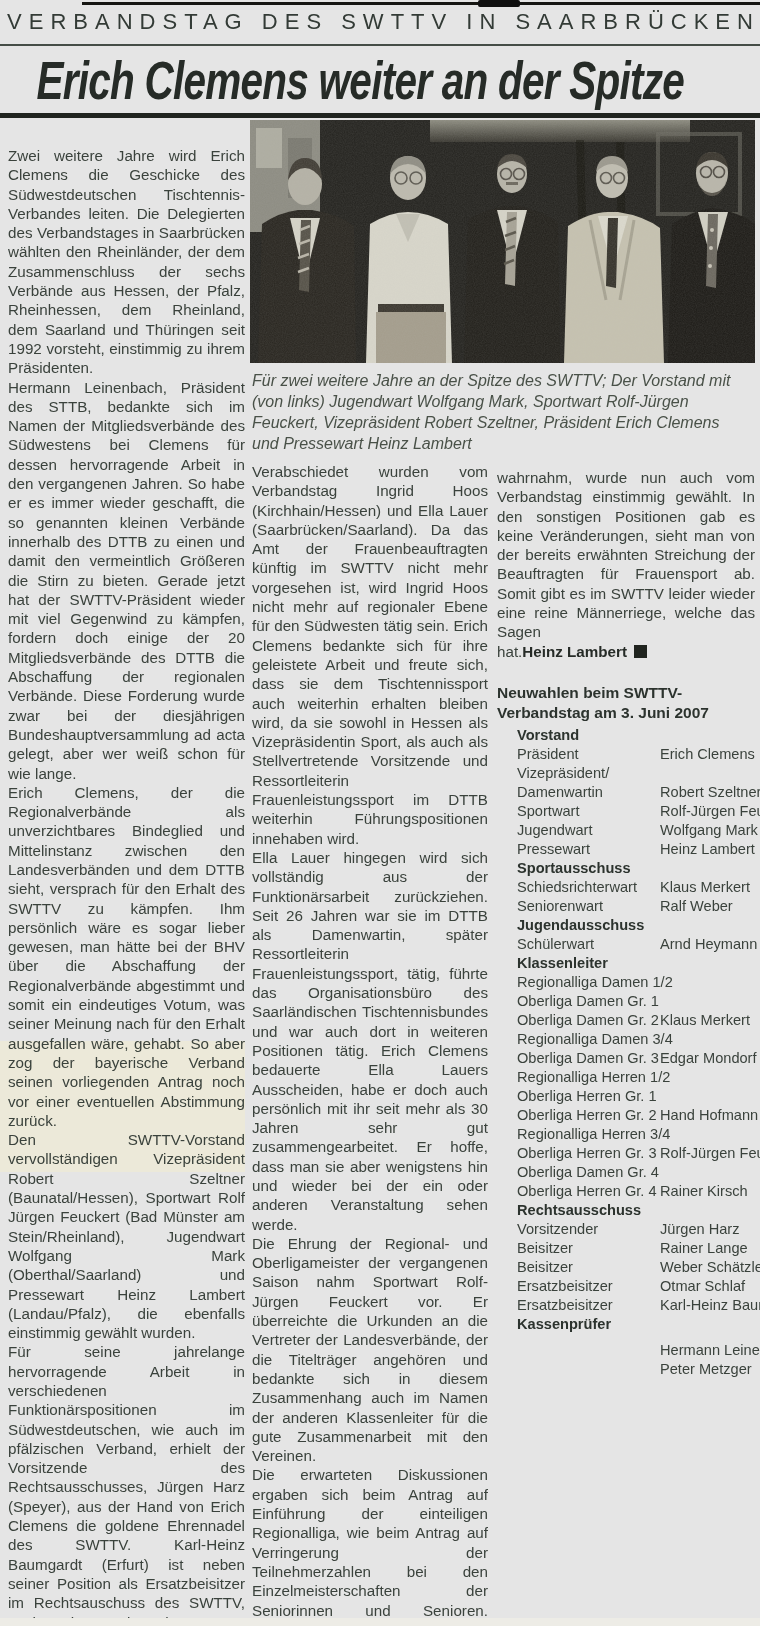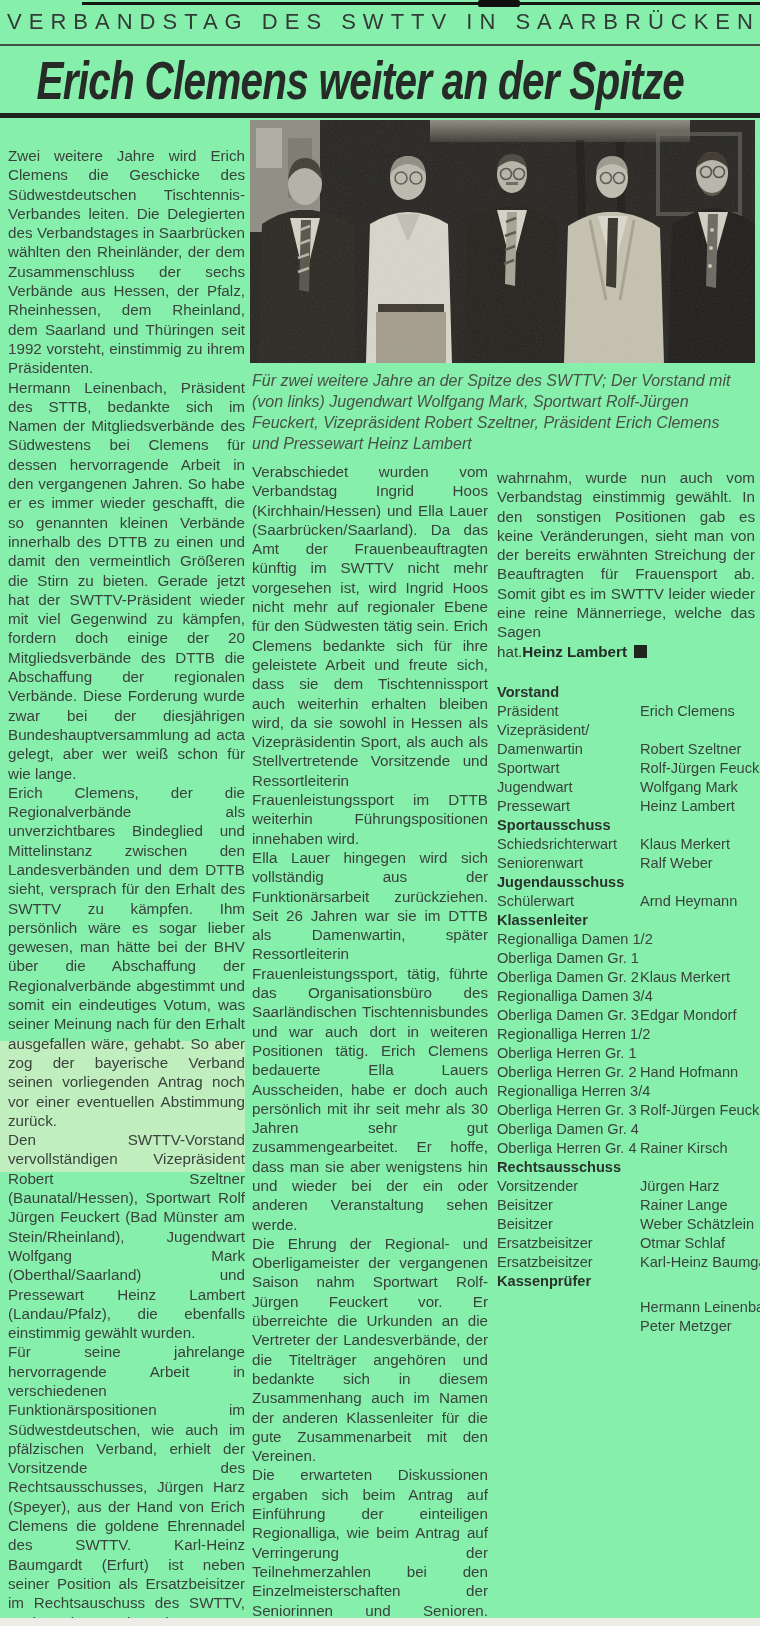--- a/index.html
+++ b/index.html
@@ -1,18 +1,18 @@
 <!DOCTYPE html>
 <html lang="de"><head>
 <meta charset="utf-8">
 <style>
   html,body{margin:0;padding:0;}
   .page{
     position:relative; width:760px; height:1626px; overflow:hidden;
-    background:#86efac;
+    background:#e5e5e5;
     font-family:"Liberation Sans", sans-serif;
     color:#3a423c;
   }
   
   .scan-top-line{position:absolute;left:82px;top:2px;right:0;height:3px;background:#16161
 3;background:#161613;}
   .scan-blotch{position:absolute;left:478px;top:0;width:42px;height:7px;background:#101010;border-radius:2px;}
   .scan-bottom{position:absolute;left:0;bottom:0;width:100%;height:8px;background:#edece6;}
   
   .kicker{
@@ -41,21 +41,21 @@
   
   .photo-box{position:absolute;left:250px;top:120px;width:505px;height:243px;background:#23221e;overflow:hidden;}
   .photo-box svg{display:block;}
   .caption{
     position:absolute;left:252px;top:370px;width:482px;
     font-style:italic;font-size:16px;line-height:21px;color:#495148;text-align:left;
   }
   
   .elections{margin-top:22px;text-align:left;}
   .elections-title{font-weight:700;font-size:15.5px;line-height:20px;color:#2c332e;margin-bottom:3px;}
-  .row{display:grid;grid-template-columns:143px 1fr;font-size:14.6px;line-height:19px;}
+  .row{display:grid;grid-template-columns:143px 1fr;font-size:14.6px;line-height:19px;margin-left:20px;}
   .row .lbl,.row .val{white-space:nowrap;}
   .row.section{font-weight:700;color:#2c332e;}
   .row.spacer{height:7px;}
 </style>
 </head>
 <body>
 
 <div class="page">
 
   <div class="scan-top-line"></div>
@@ -171,20 +171,21 @@
     </div>
 
   <div class="col" id="col-right">
     <p class="para">wahrnahm, wurde nun auch vom Verbandstag einstimmig gewählt. In den sonstigen Positionen gab es keine Veränderungen, sieht man von der bereits erwähnten Streichung der Beauftragten für Frauensport ab. Somit gibt es im SWTTV leider wieder eine reine Männerriege, welche das Sagen</p>
     <div class="byline-row">
       <span>hat.</span>
       <span class="byline"><span>Heinz Lambert</span><span class="byline-square"></span></span>
     </div>
 
     <div class="elections">
+      <div class="elections-title">Neuwahlen beim SWTTV-Verbandstag am 3. Juni 2007</div>
       <div class="elections-rows">
 
           <div class="row section">
             <span class="lbl">Vorstand</span>
             <span class="val"></span>
           </div>
 
           <div class="row entry">
             <span class="lbl">Präsident</span>
             <span class="val">Erich Clemens</span>

